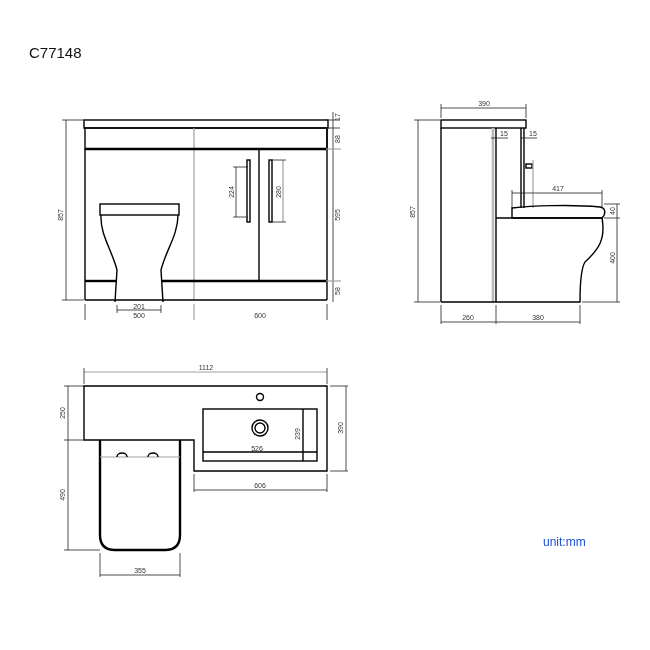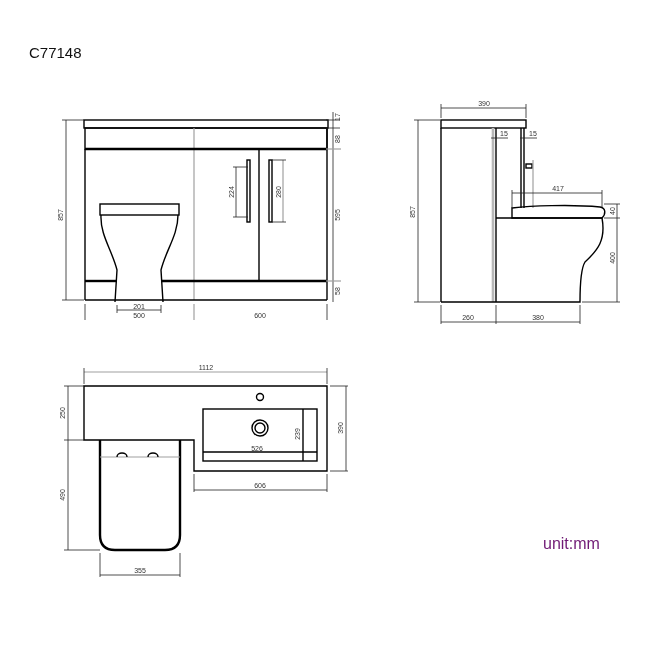--- a/index.html
+++ b/index.html
@@ -1,19 +1,19 @@
 <!DOCTYPE html>
 <html><head>
 <meta charset="utf-8">
 <style>
   html, body { margin: 0; padding: 0; background: #ffffff; }
   body { width: 650px; height: 650px; position: relative; overflow: hidden;
          font-family: "Liberation Sans", sans-serif; }
   .code { position: absolute; left: 29px; top: 44px; font-size: 15px; color: #111; text-align: center; }
-  .unit { position: absolute; left: 543px; top: 535px; font-size: 16px; color: #701a75; }
+  .unit { position: absolute; left: 543px; top: 535px; font-size: 12px; color: #1d4ed8; }
   svg { position: absolute; left: 0; top: 0; }
   .ln { stroke: #000; fill: none; stroke-width: 1.4; }
   .thk { stroke: #000; fill: none; stroke-width: 2.4; }
   .dim { stroke: #222; fill: none; stroke-width: 0.8; }
   .gry { stroke: #a0a0a0; fill: none; stroke-width: 1.2; }
   .gryt { stroke: #b8b8b8; fill: none; stroke-width: 2.6; }
   .lbl { font-family: "Liberation Sans", sans-serif; font-size: 7px; fill: #333; }
 </style>
 </head>
 <body>

